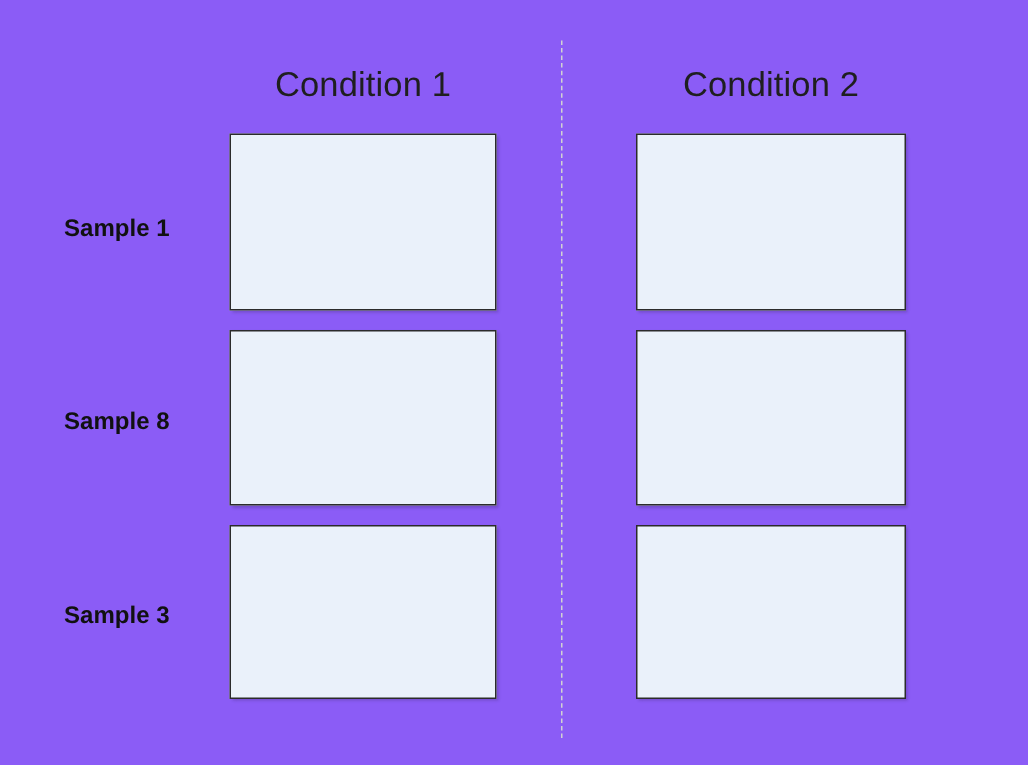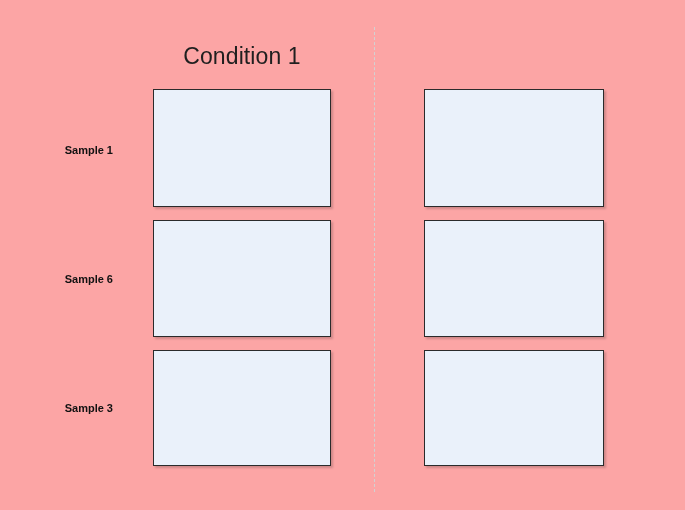--- a/index.html
+++ b/index.html
@@ -10,21 +10,21 @@
     width: 685px;
     height: 510px;
     background: #ffffff;
     font-family: "Liberation Sans", sans-serif;
     overflow: hidden;
   }
   #figure-root {
     position: relative;
     width: 685px;
     height: 510px;
-    background: #fca5a5;
+    background: #8b5cf6;
   }
 
   
   .col-header {
     position: absolute;
     font-size: 23px;
     font-weight: 400;
     color: #1f1f1f;
     letter-spacing: 0.1px;
     text-align: center;
@@ -41,21 +41,21 @@
     width: 180px;
     top: 45px;
   }
 
   
   .row-label {
     position: absolute;
     left: 0px;
     width: 113px;
     text-align: right;
-    font-size: 11px;
+    font-size: 16px;
     font-weight: 700;
     color: #111111;
     line-height: 1;
     white-space: nowrap;
   }
   #row-label-0 { top: 145px; }
   #row-label-1 { top: 274px; }
   #row-label-2 { top: 403px; text-align: right; }
 
   
@@ -81,23 +81,24 @@
     height: 465px;
     border-left: 1.5px dashed #d2d2d2;
   }
 </style>
 </head>
 <body>
 
 <div id="figure-root">
 
   <div class="col-header" id="header-cond-1">Condition 1</div>
+  <div class="col-header" id="header-cond-2">Condition 2</div>
 
   <div class="row-label" id="row-label-0">Sample 1</div>
-  <div class="row-label" id="row-label-1">Sample 6</div>
+  <div class="row-label" id="row-label-1">Sample 8</div>
   <div class="row-label" id="row-label-2">Sample 3</div>
 
   <div id="condition-divider"></div>
 
   <div class="panel-cell col-left row-0"></div>
   <div class="panel-cell col-right row-0"></div>
 
   <div class="panel-cell col-left row-1"></div>
   <div class="panel-cell col-right row-1"></div>
 

